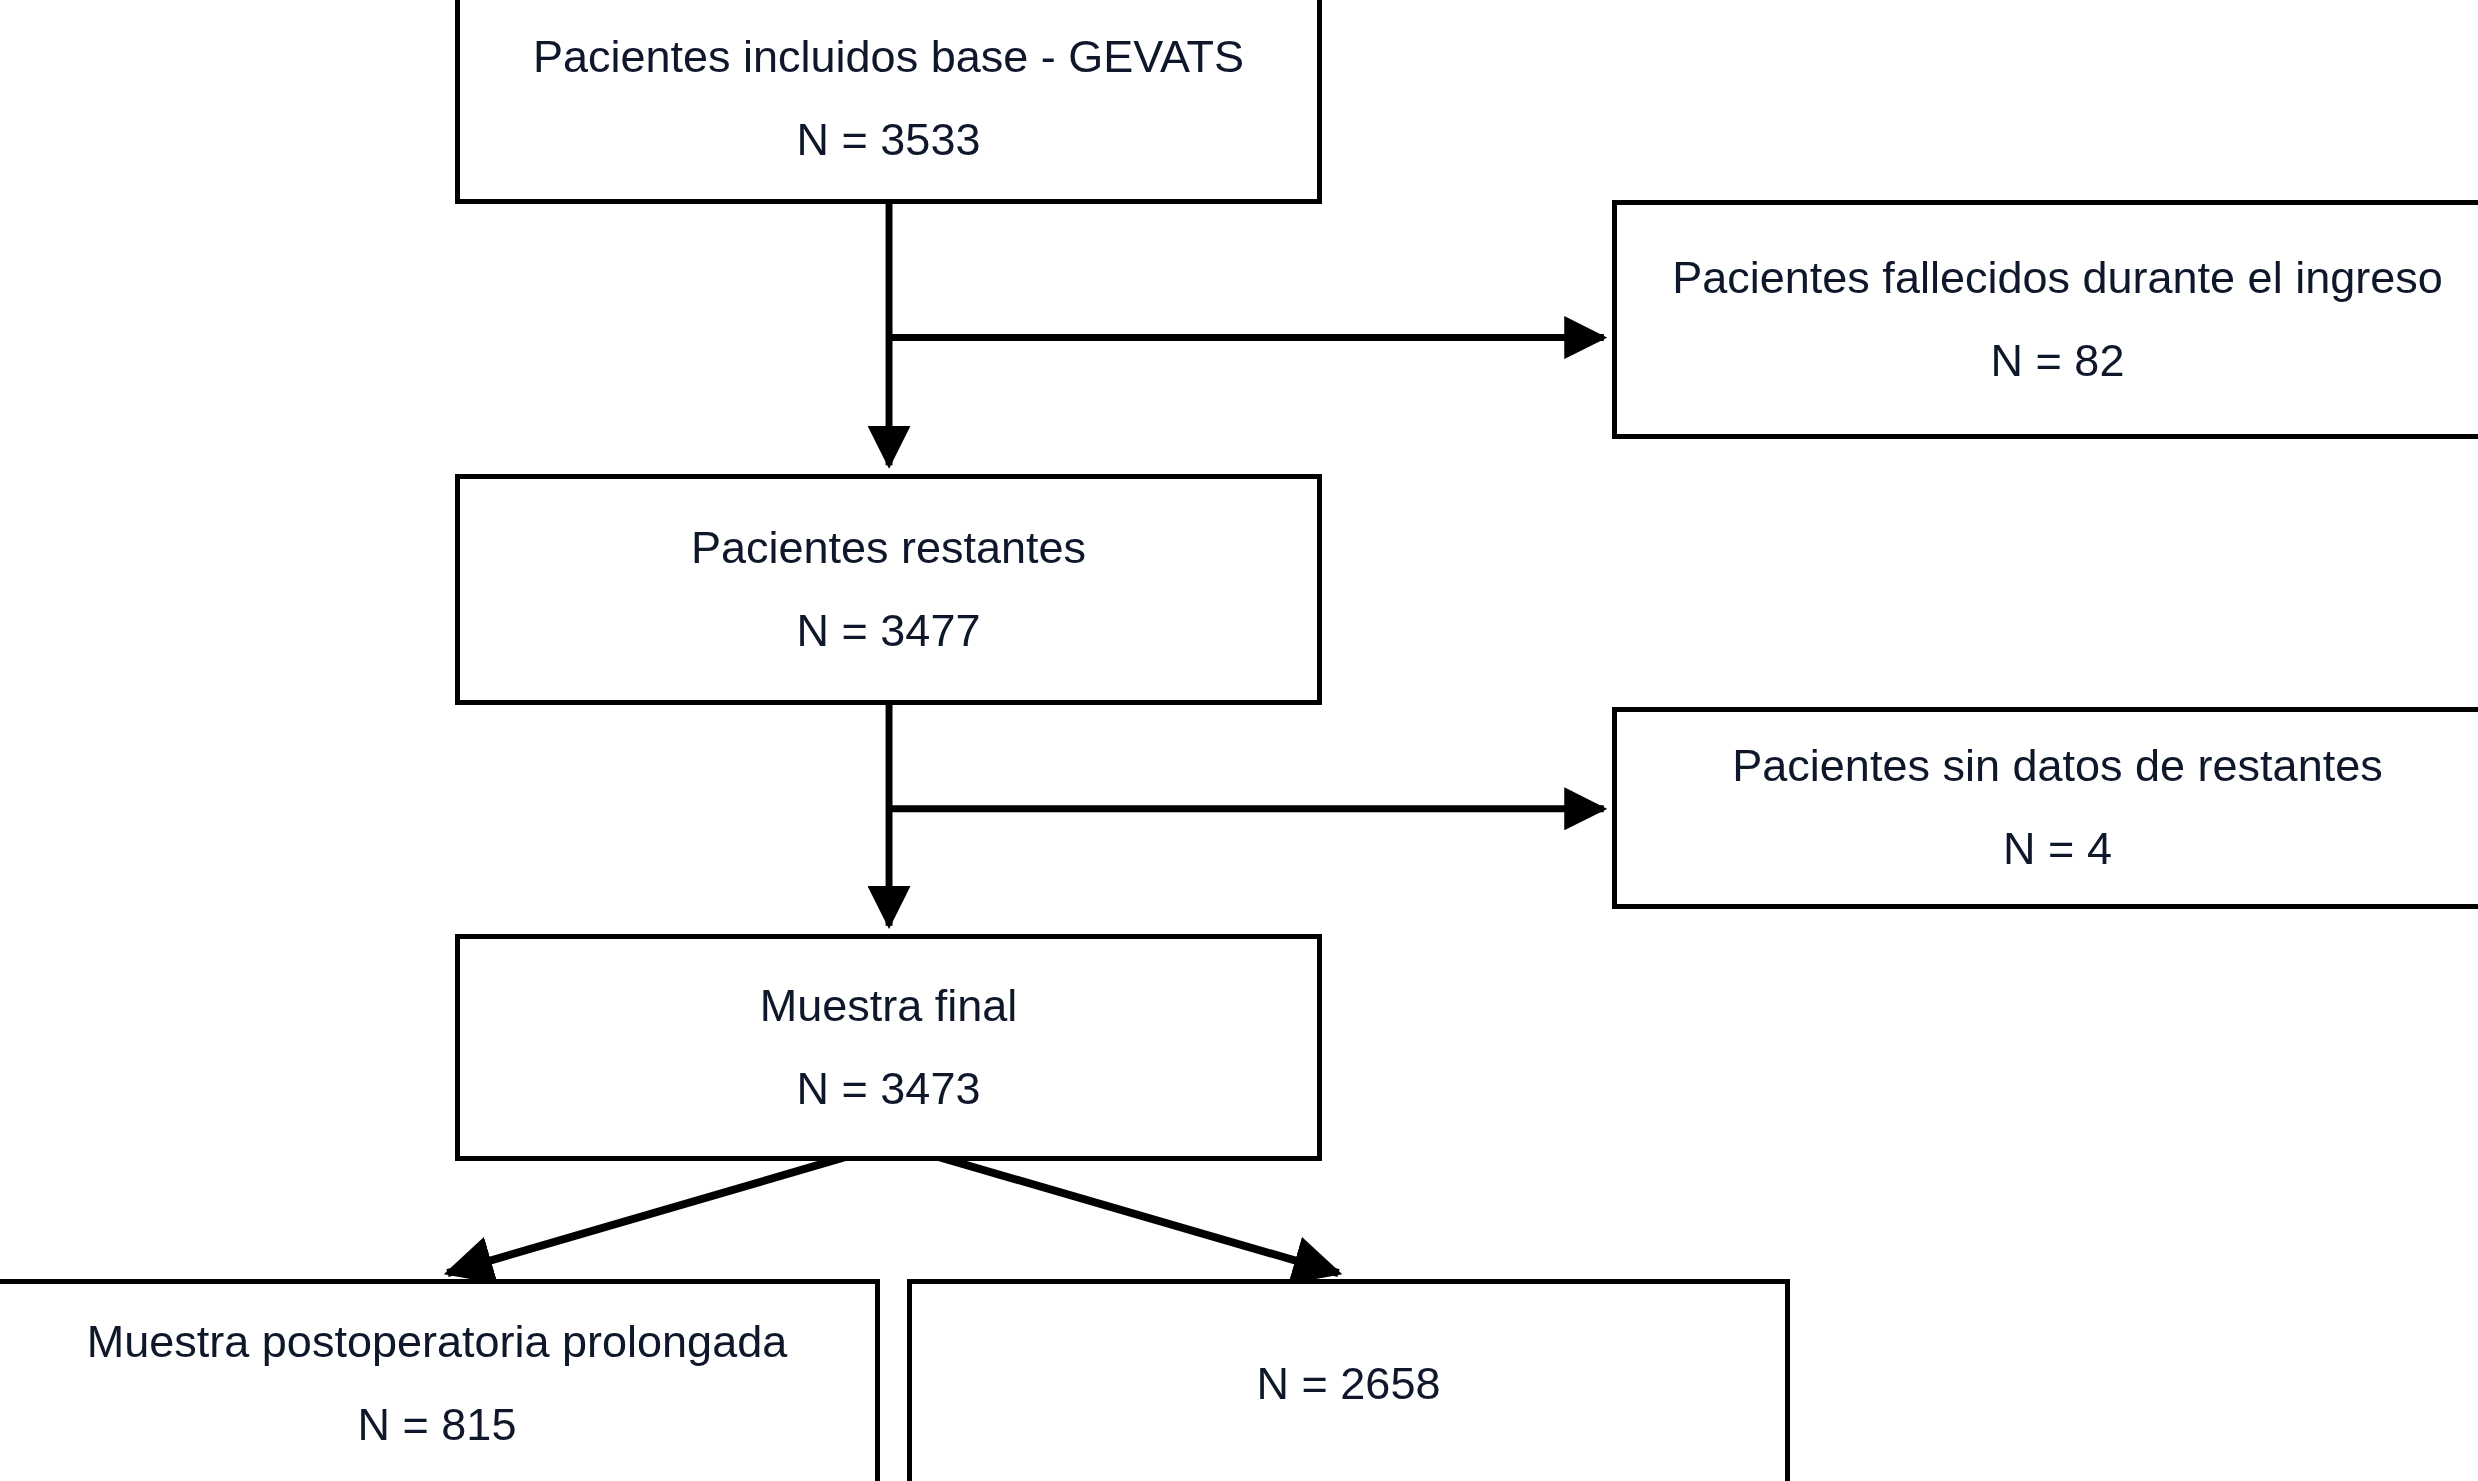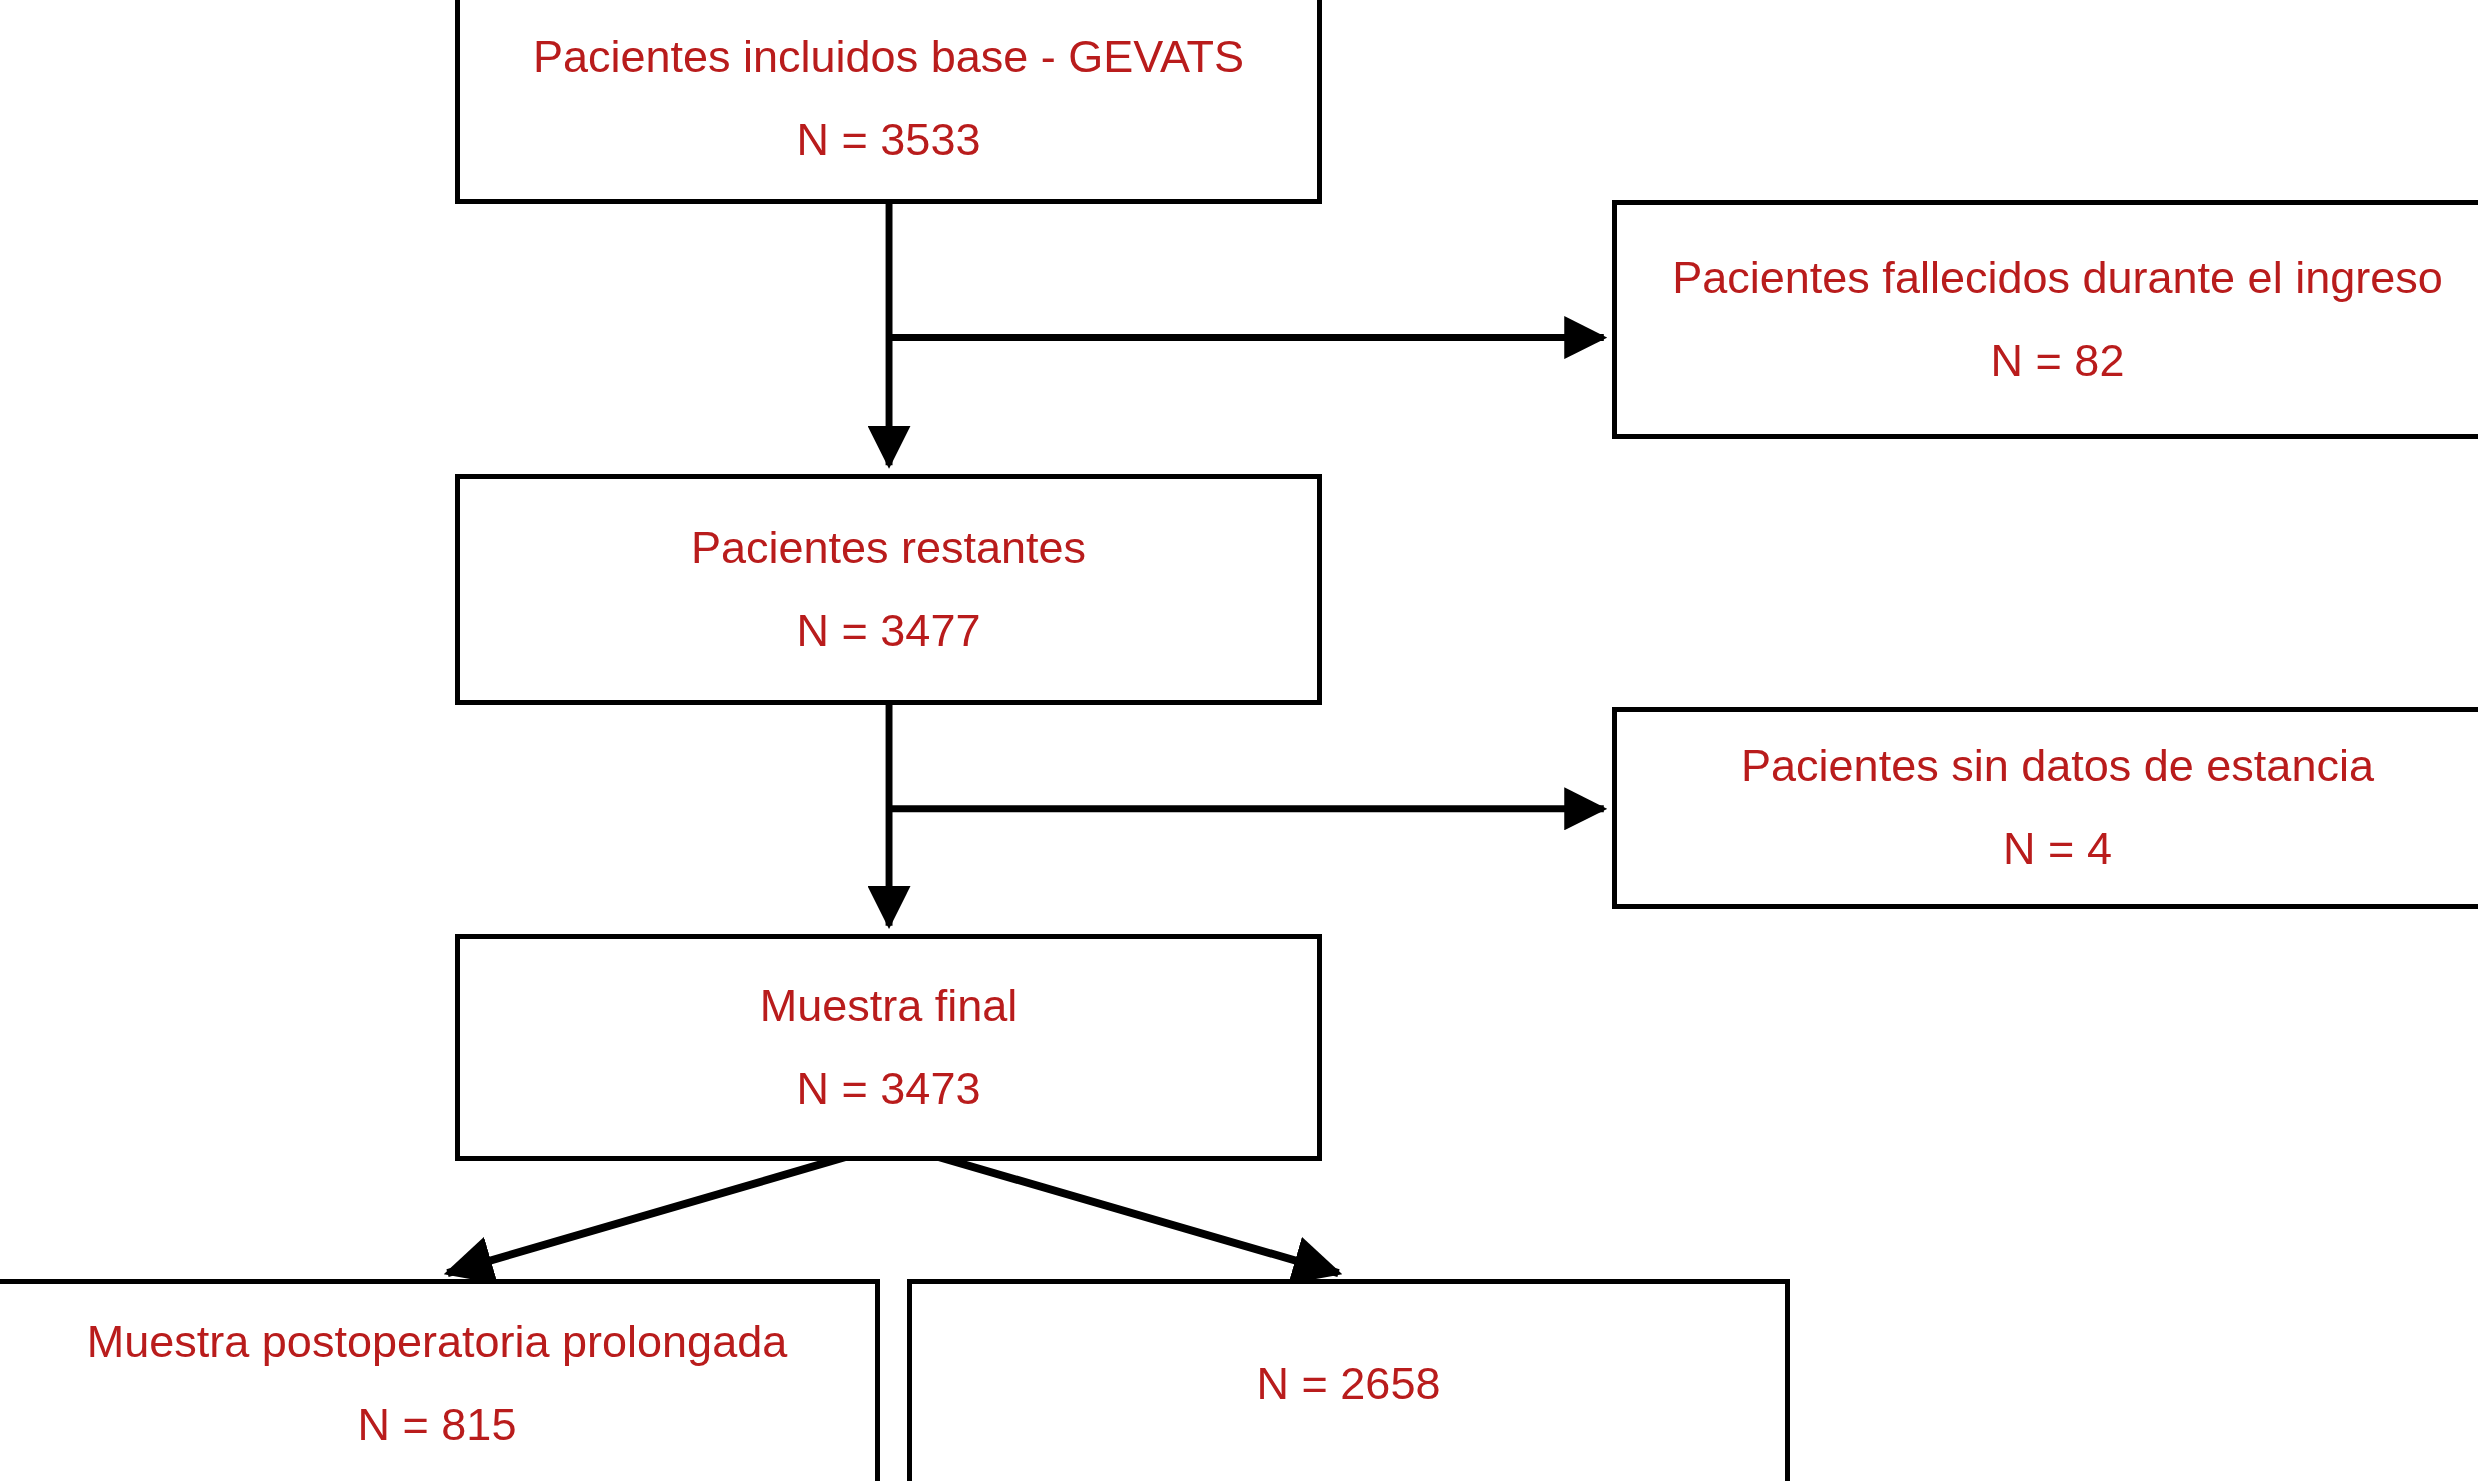--- a/index.html
+++ b/index.html
@@ -33,21 +33,21 @@
     border: 5px solid #000000;
     display: flex;
     flex-direction: column;
     align-items: center;
     justify-content: center;
   }
   .node-line {
     font-family: "Liberation Sans", sans-serif;
     font-size: 45px;
     line-height: 1.08;
-    color: #b91c1c;
+    color: #0f172a;
     white-space: nowrap;
     text-align: center;
   }
   .node-line.title {
     margin-bottom: 34px;
   }
   
   #node-source      { left: 455px;  top: -6px;   width: 867px;  height: 210px; }
   #node-died        { left: 1612px; top: 200px;  width: 891px;  height: 239px; }
   #node-remaining   { left: 455px;  top: 474px;  width: 867px;  height: 231px; }
@@ -102,21 +102,21 @@
     <div class="node-line title">Pacientes fallecidos durante el ingreso</div>
     <div class="node-line count">N = 82</div>
   </div>
 
   <div class="node-box" id="node-remaining">
     <div class="node-line title">Pacientes restantes</div>
     <div class="node-line count">N = 3477</div>
   </div>
 
   <div class="node-box" id="node-nostay">
-    <div class="node-line title">Pacientes sin datos de estancia</div>
+    <div class="node-line title">Pacientes sin datos de restantes</div>
     <div class="node-line count">N = 4</div>
   </div>
 
   <div class="node-box" id="node-final">
     <div class="node-line title">Muestra final</div>
     <div class="node-line count">N = 3473</div>
   </div>
 
   <div class="node-box" id="node-prolonged">
     <div class="node-line title">Muestra postoperatoria prolongada</div>

